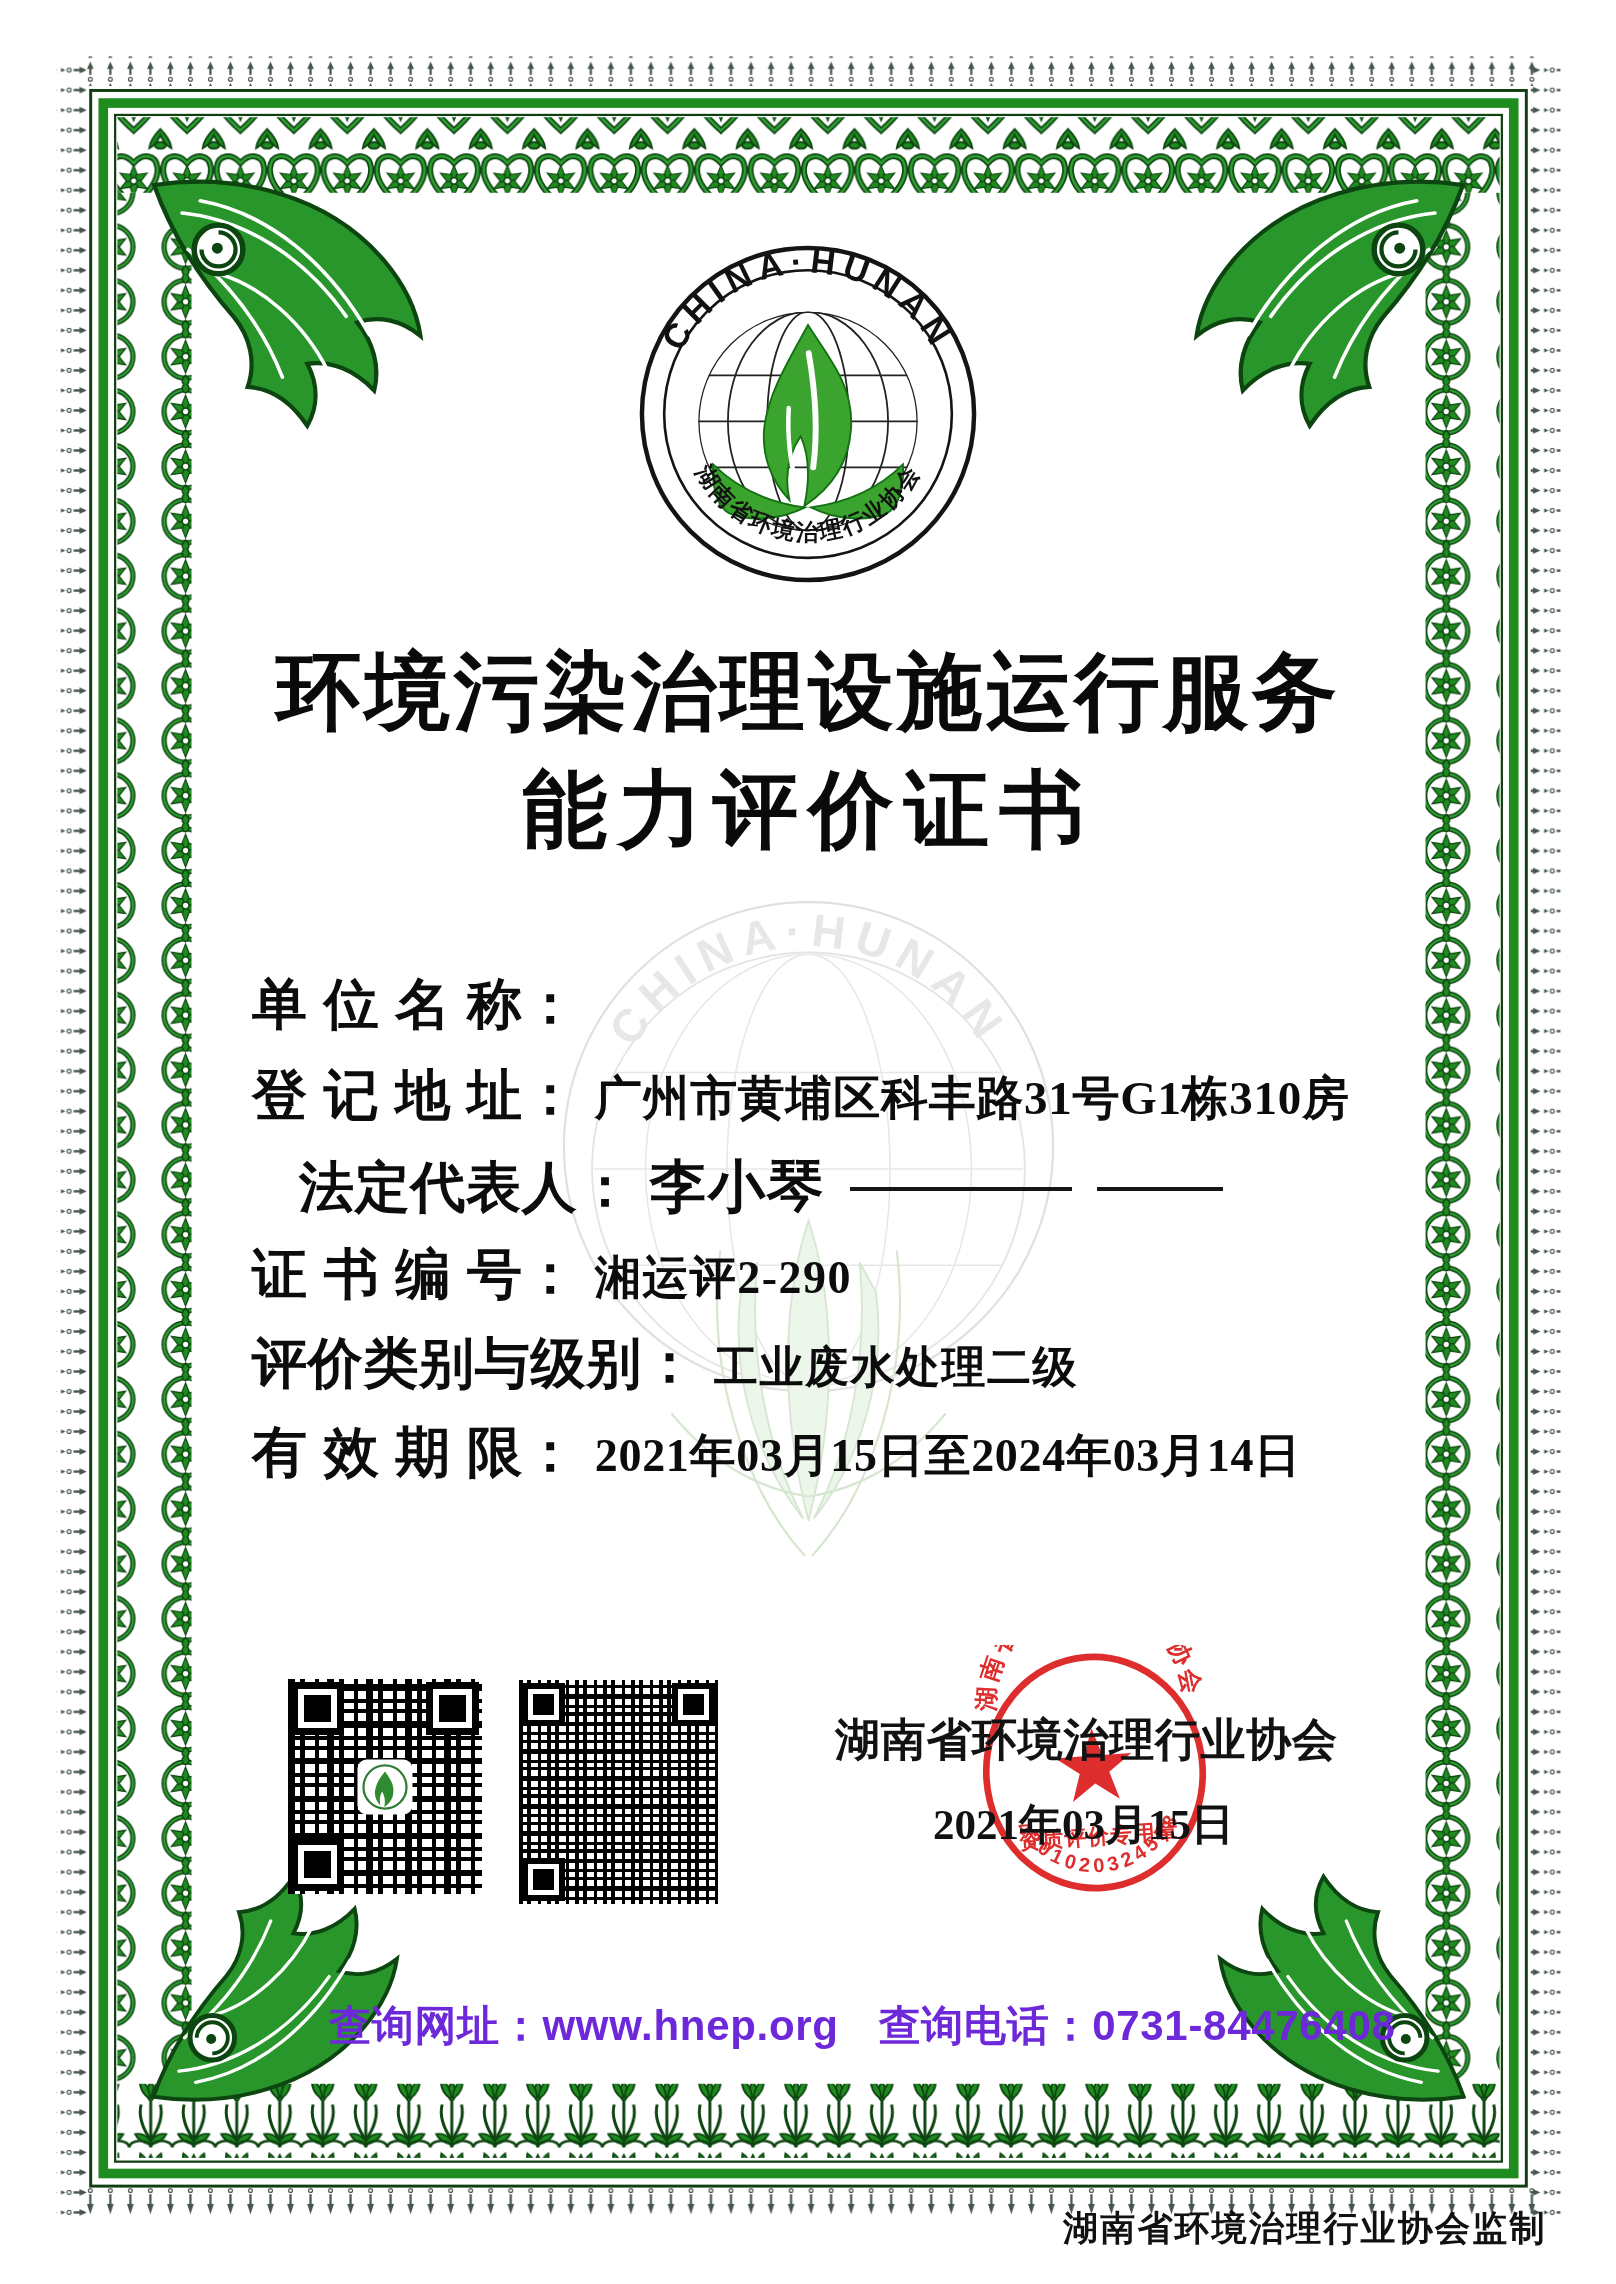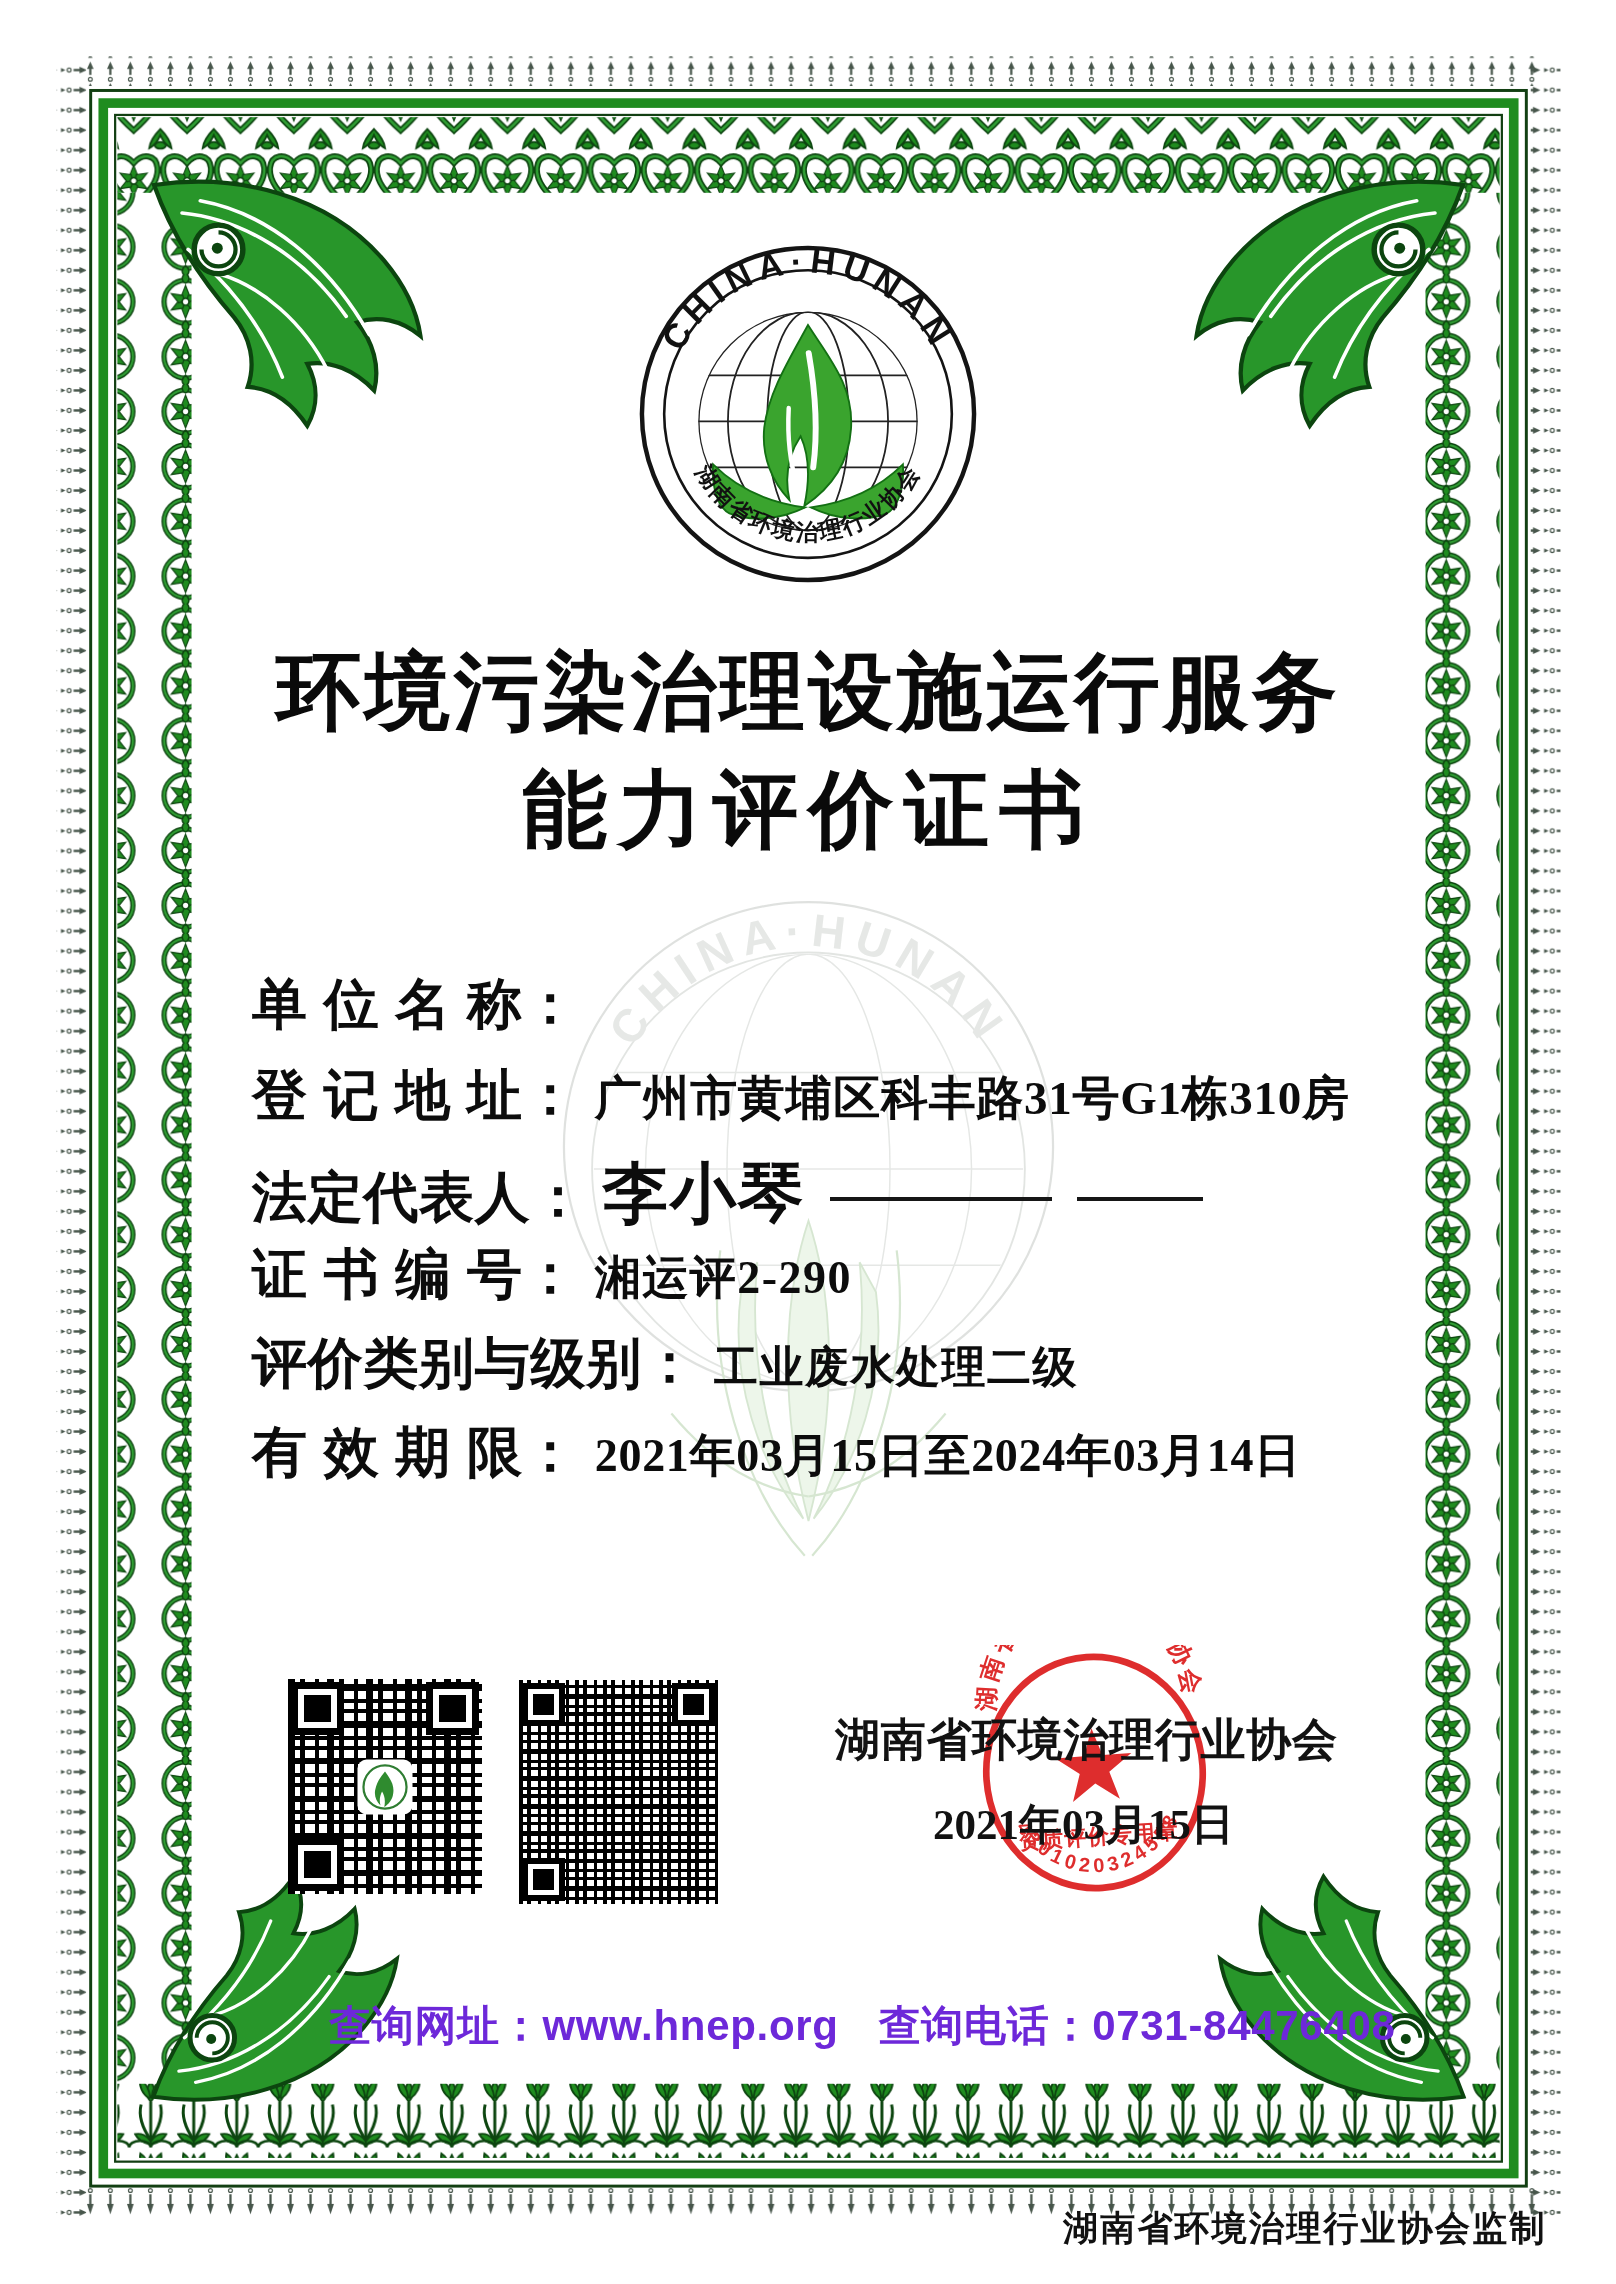--- a/index.html
+++ b/index.html
@@ -13,21 +13,21 @@
 
   .title{position:absolute;width:100%;text-align:center;font-weight:900;color:#0a0a0a;z-index:3;white-space:nowrap;}
   .title-1{top:635px;font-size:85px;letter-spacing:3.7px;}
   .title-2{top:753px;font-size:85px;letter-spacing:10.4px;}
 
   .field-row{position:absolute;left:252px;display:flex;align-items:baseline;white-space:nowrap;z-index:4;}
   .f-label{font-size:55px;font-weight:bold;letter-spacing:0.7px;color:#0c0c0c;}
   .f-value{font-family:"Liberation Serif",serif;font-weight:bold;margin-left:16.3px;letter-spacing:1.5px;color:#0c0c0c;}
   .row-1{top:968px;} .row-1 .f-value{font-size:61px;}
   .row-2{top:1059px;} .row-2 .f-value{font-size:47px;letter-spacing:0.7px;}
-  .row-3{top:1149px;} .row-3 .f-value{font-size:66px;}
+  .row-3{top:1149px;margin-left:47px;} .row-3 .f-value{font-size:57px;}
   .row-4{top:1238px;} .row-4 .f-value{font-size:46px;}
   .row-5{top:1327px;} .row-5 .f-value{font-size:44px;}
   .row-6{top:1416px;} .row-6 .f-value{font-size:46px;letter-spacing:0.7px;}
   .blank-seg{display:inline-block;height:4.4px;background:#161616;margin-left:25px;transform:translateY(-15px);}
   .seg-a{width:222px;} .seg-b{width:126px;}
 
   .qr{position:absolute;z-index:3;
       background:
         repeating-linear-gradient(90deg,#000 0 6.7px,transparent 6.7px 12px,#000 12px 17px,transparent 17px 27.4px,#000 27.4px 31px,transparent 31px 39px),
         repeating-linear-gradient(0deg,#fff 0 6px,#000 6px 10.4px,#fff 10.4px 18.5px,#000 18.5px 24.5px,#fff 24.5px 33px,#000 33px 37px);}

